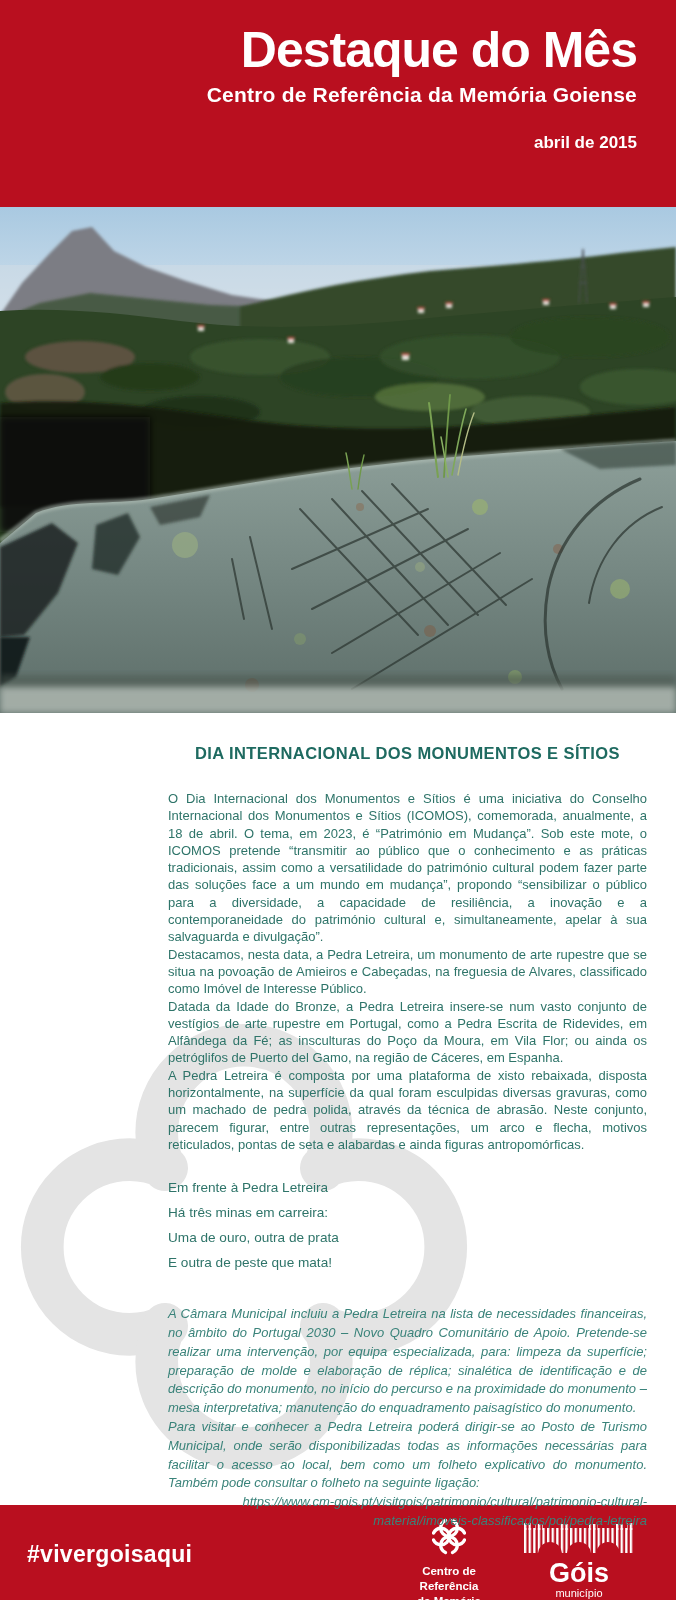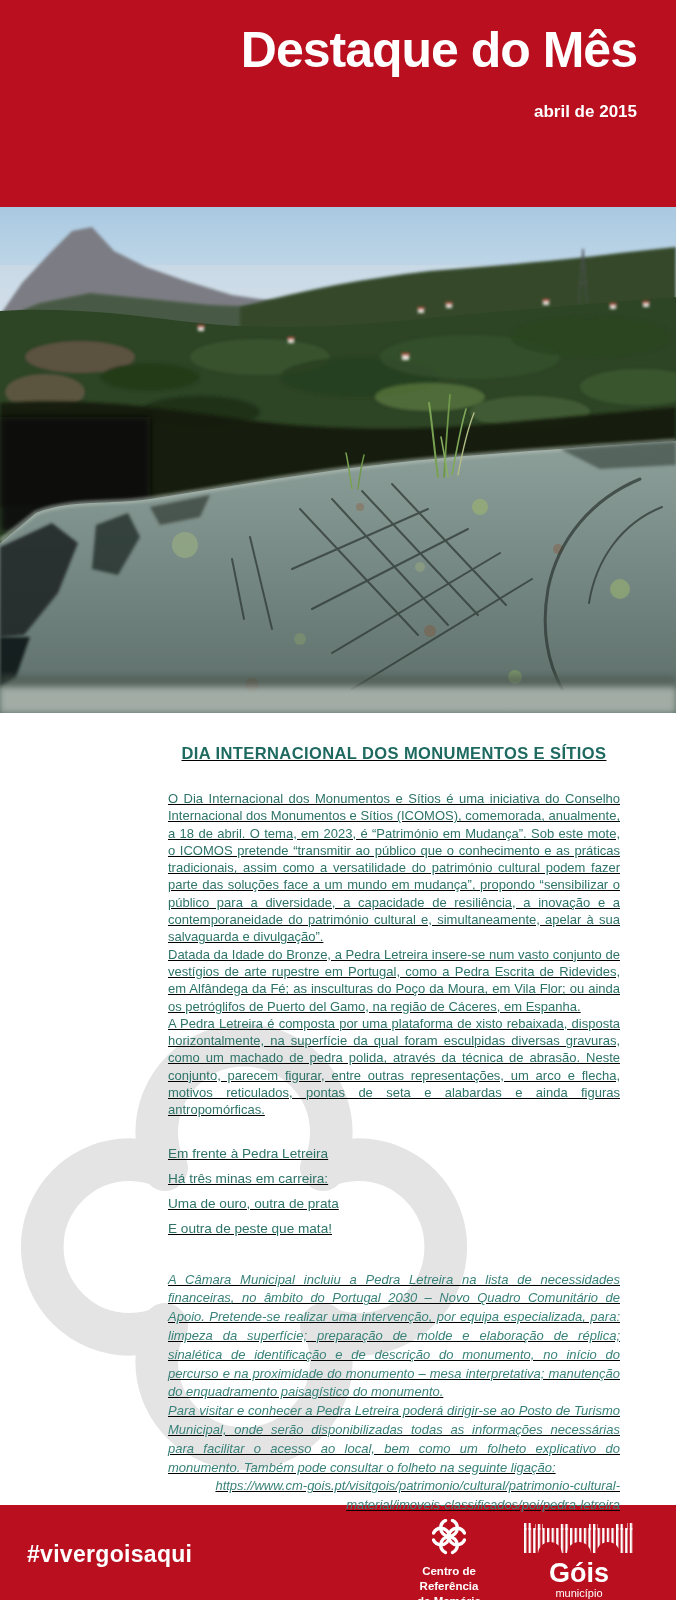--- a/index.html
+++ b/index.html
@@ -21,21 +21,21 @@
   }
   .masthead .date{
     margin-top:26px;font-size:17px;font-weight:bold;
   }
   
   .photo{margin:0;width:676px;height:506px;display:block;background:#2d4425;}
   .photo svg{display:block;}
   
   .content{
     position:relative;height:792px;box-sizing:border-box;
-    padding:31px 56px 0 168px;background:#fff;text-decoration:underline;
+    padding:31px 29px 0 168px;background:#fff;
   }
   .watermark{position:absolute;left:18px;top:308px;z-index:0;}
   .content h2{
     position:relative;z-index:1;margin:0 0 27px 0;text-align:center;
     font-size:16.5px;font-weight:bold;color:#1e6a60;letter-spacing:0.4px;
   }
   .content p.body{
     position:relative;z-index:1;margin:0;text-align:justify;
     font-size:13px;line-height:17.3px;color:#2e7469;
   }
@@ -56,20 +56,21 @@
   .gois .gname{font-size:27px;font-weight:bold;line-height:27px;margin-top:3px;}
   .gois .gsub{font-size:11px;line-height:12px;margin-top:0;}
 </style>
 </head>
 <body>
 
 <div class="page">
 
   <header class="masthead">
     <h1>Destaque do Mês</h1>
+    <div class="sub">Centro de Referência da Memória Goiense</div>
     <div class="date">abril de 2015</div>
   </header>
 
   <figure class="photo">
     <svg viewBox="0 0 676 506" width="676" height="506" preserveAspectRatio="none">
       <defs>
         <linearGradient id="skyG" x1="0" y1="0" x2="0" y2="1">
           <stop offset="0" stop-color="#a9c9e1"></stop>
             <stop offset="1" stop-color="#d7e4ee"></stop>
         </linearGradient>
@@ -211,20 +212,21 @@
         <circle cx="233" cy="115" r="90" pathLength="100" stroke-dasharray="64 36" stroke-dashoffset="82" transform="rotate(90 233 115)"></circle>
         <circle cx="115" cy="233" r="90" pathLength="100" stroke-dasharray="64 36" stroke-dashoffset="82"></circle>
         <circle cx="351" cy="233" r="90" pathLength="100" stroke-dasharray="64 36" stroke-dashoffset="82" transform="rotate(180 351 233)"></circle>
         <circle cx="233" cy="351" r="90" pathLength="100" stroke-dasharray="64 36" stroke-dashoffset="82" transform="rotate(270 233 351)"></circle>
       </g>
     </svg>
 
     <h2>DIA INTERNACIONAL DOS MONUMENTOS E SÍTIOS</h2>
 
     <p class="body">O Dia Internacional dos Monumentos e Sítios é uma iniciativa do Conselho Internacional dos Monumentos e Sítios (ICOMOS), comemorada, anualmente, a 18 de abril. O tema, em 2023, é “Património em Mudança”. Sob este mote, o ICOMOS pretende “transmitir ao público que o conhecimento e as práticas tradicionais, assim como a versatilidade do património cultural podem fazer parte das soluções face a um mundo em mudança”, propondo “sensibilizar o público para a diversidade, a capacidade de resiliência, a inovação e a contemporaneidade do património cultural e, simultaneamente, apelar à sua salvaguarda e divulgação”.</p>
+    <p class="body">Destacamos, nesta data, a Pedra Letreira, um monumento de arte rupestre que se situa na povoação de Amieiros e Cabeçadas, na freguesia de Alvares, classificado como Imóvel de Interesse Público.</p>
     <p class="body">Datada da Idade do Bronze, a Pedra Letreira insere-se num vasto conjunto de vestígios de arte rupestre em Portugal, como a Pedra Escrita de Ridevides, em Alfândega da Fé; as insculturas do Poço da Moura, em Vila Flor; ou ainda os petróglifos de Puerto del Gamo, na região de Cáceres, em Espanha.</p>
     <p class="body">A Pedra Letreira é composta por uma plataforma de xisto rebaixada, disposta horizontalmente, na superfície da qual foram esculpidas diversas gravuras, como um machado de pedra polida, através da técnica de abrasão. Neste conjunto, parecem figurar, entre outras representações, um arco e flecha, motivos reticulados, pontas de seta e alabardas e ainda figuras antropomórficas.</p>
 
     <div class="poem">
       <div>Em frente à Pedra Letreira</div>
       <div>Há três minas em carreira:</div>
       <div>Uma de ouro, outra de prata</div>
       <div>E outra de peste que mata!</div>
     </div>
 

